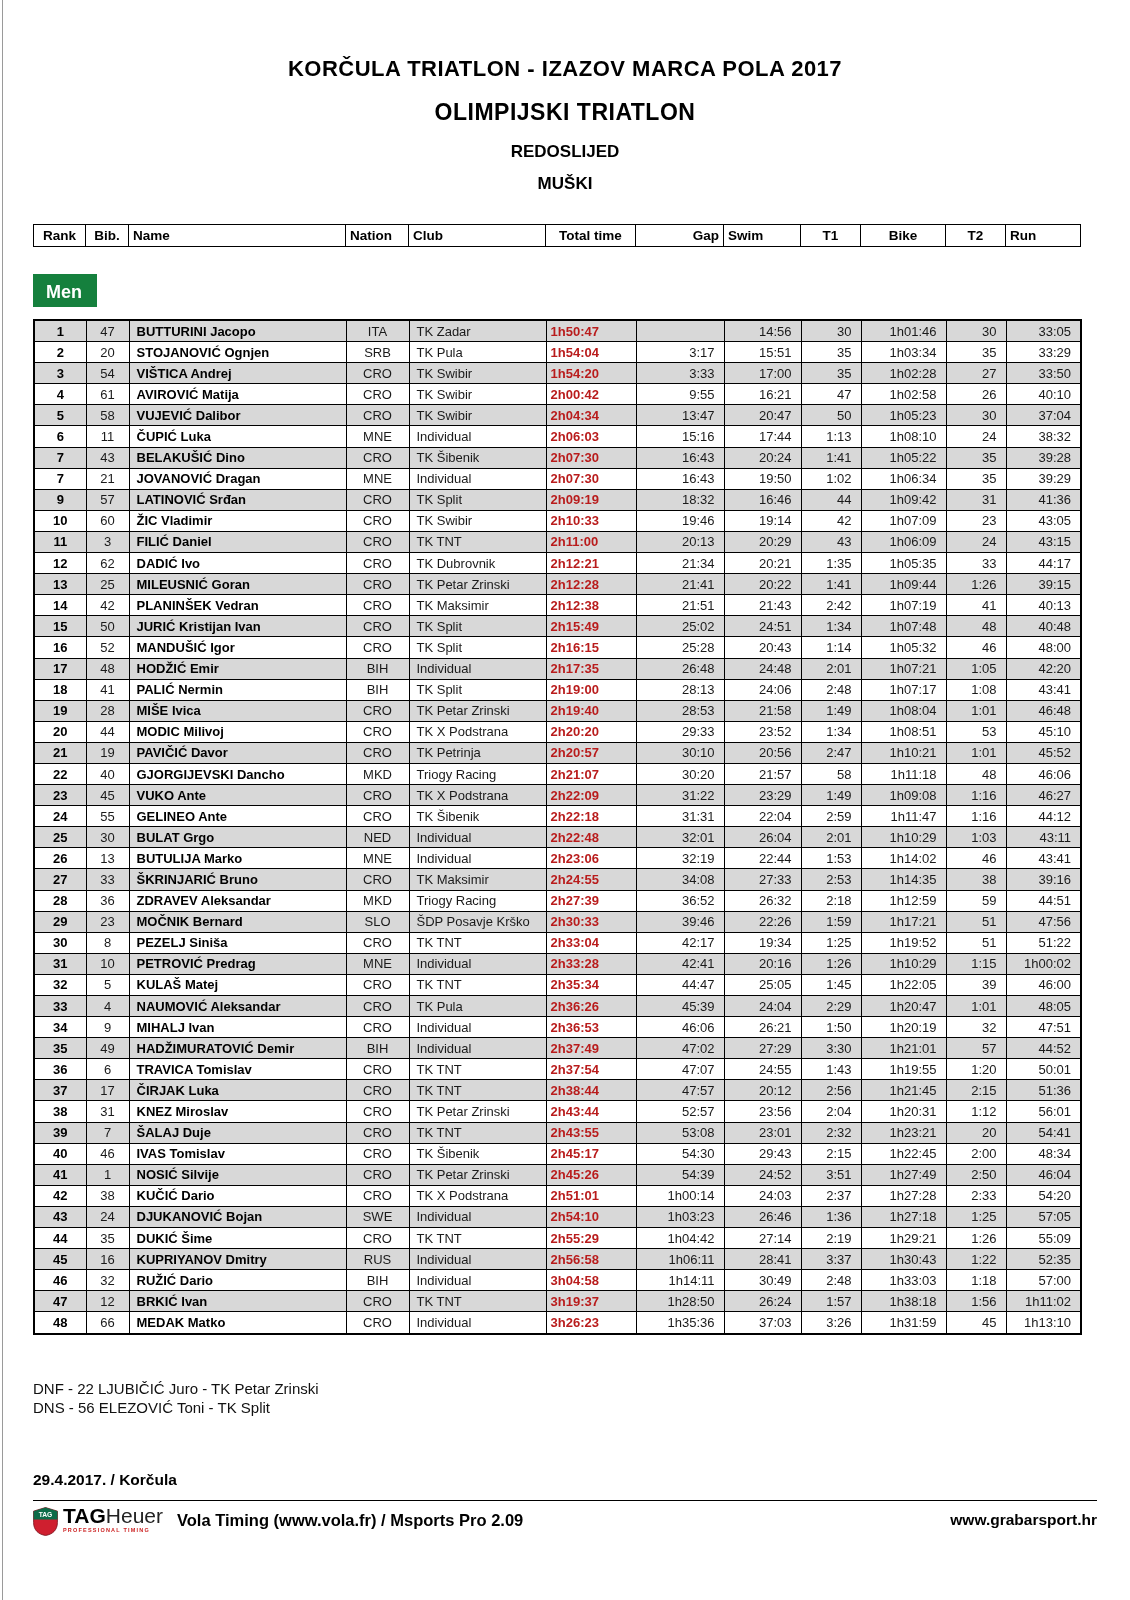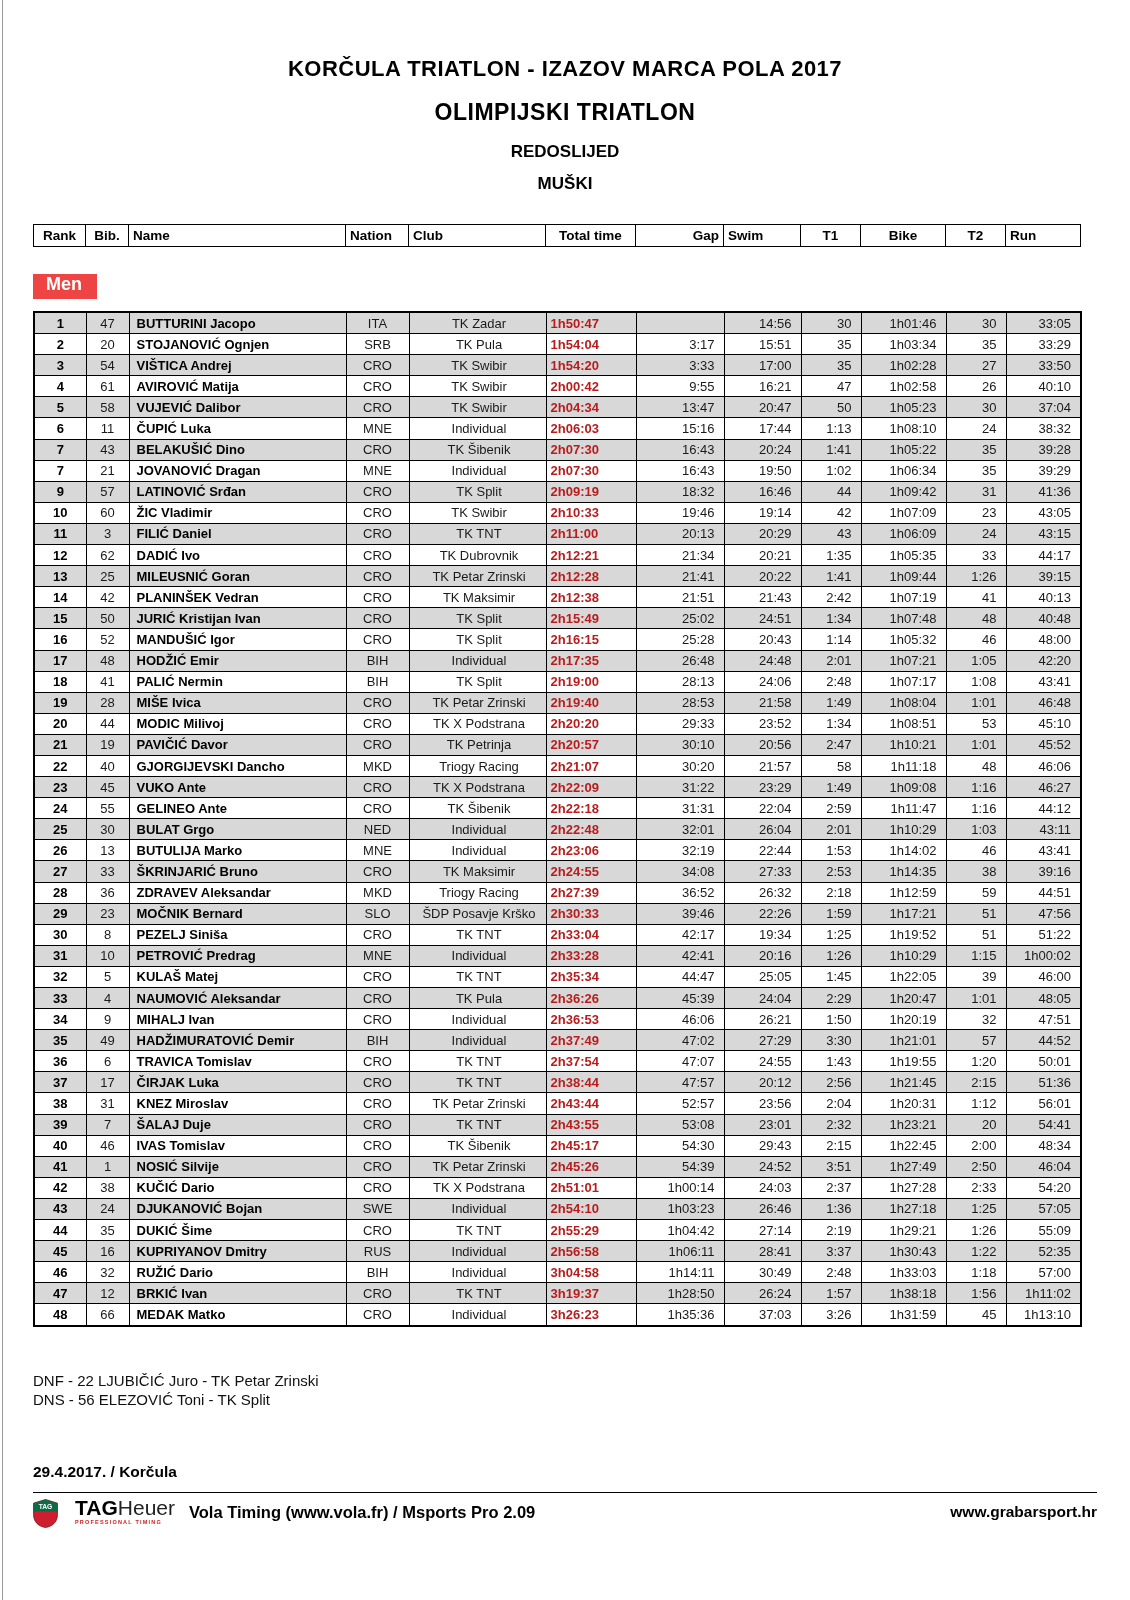--- a/index.html
+++ b/index.html
@@ -33,38 +33,38 @@
     padding:0 4px;white-space:nowrap;overflow:hidden;color:#1a1a1a;
   }
   .data-table{border:2px solid #000;}
   tr.stripe td{background:#d8d8d8;}
 
   .ha-c{text-align:center;} .ha-l{text-align:left;} .ha-r{text-align:right;}
   td.c0{text-align:center;font-weight:bold;color:#000;}
   td.c1{text-align:center;}
   td.c2{text-align:left;font-weight:bold;color:#000;padding-left:7px;}
   td.c3{text-align:center;}
-  td.c4{text-align:center;padding-left:7px;}
+  td.c4{text-align:left;padding-left:7px;}
   td.c5{font-weight:bold;color:#b91c1c;}
   td.c6,td.c7,td.c8,td.c9,td.c10,td.c11{text-align:right;padding-right:9px;}
 
   
   .badge{
-    display:inline-block;margin:27px 0 0 33px;background:#ef4444;color:#fff;
-    font-size:18px;font-weight:bold;padding:0 15px 4px 13px;
+    display:inline-block;margin:27px 0 0 33px;background:#15803d;color:#fff;
+    font-size:18px;font-weight:bold;padding:8px 15px 4px 13px;
   }
 
   
   .notes{margin:44px 0 0 33px;font-size:15px;line-height:19px;color:#111;}
 
   
   .dateline{margin:54px 0 0 33px;font-size:15.5px;font-weight:bold;}
   .footrule{margin:11px 0 0 33px;width:1064px;border-top:1.5px solid #000;}
   .footer{display:flex;align-items:center;margin:4px 0 0 33px;width:1064px;}
-  .logo{display:flex;align-items:flex-start;gap:12px;}
+  .logo{display:flex;align-items:flex-start;}
   .logo svg{display:block;margin-top:2px;}
   .logo-words{margin-left:5px;display:flex;flex-direction:column;line-height:1;}
   .brand{font-size:21px;letter-spacing:0;}
   .brand .tag{font-weight:bold;}
   .brand .heuer{font-weight:normal;color:#222;}
   .tagline{font-size:5.5px;color:#c22;letter-spacing:1.2px;margin-top:2px;font-weight:bold;}
   .timing{font-size:16.5px;font-weight:bold;margin-left:14px;}
   .website{margin-left:auto;font-size:15.5px;font-weight:bold;}
 </style>
 </head>

